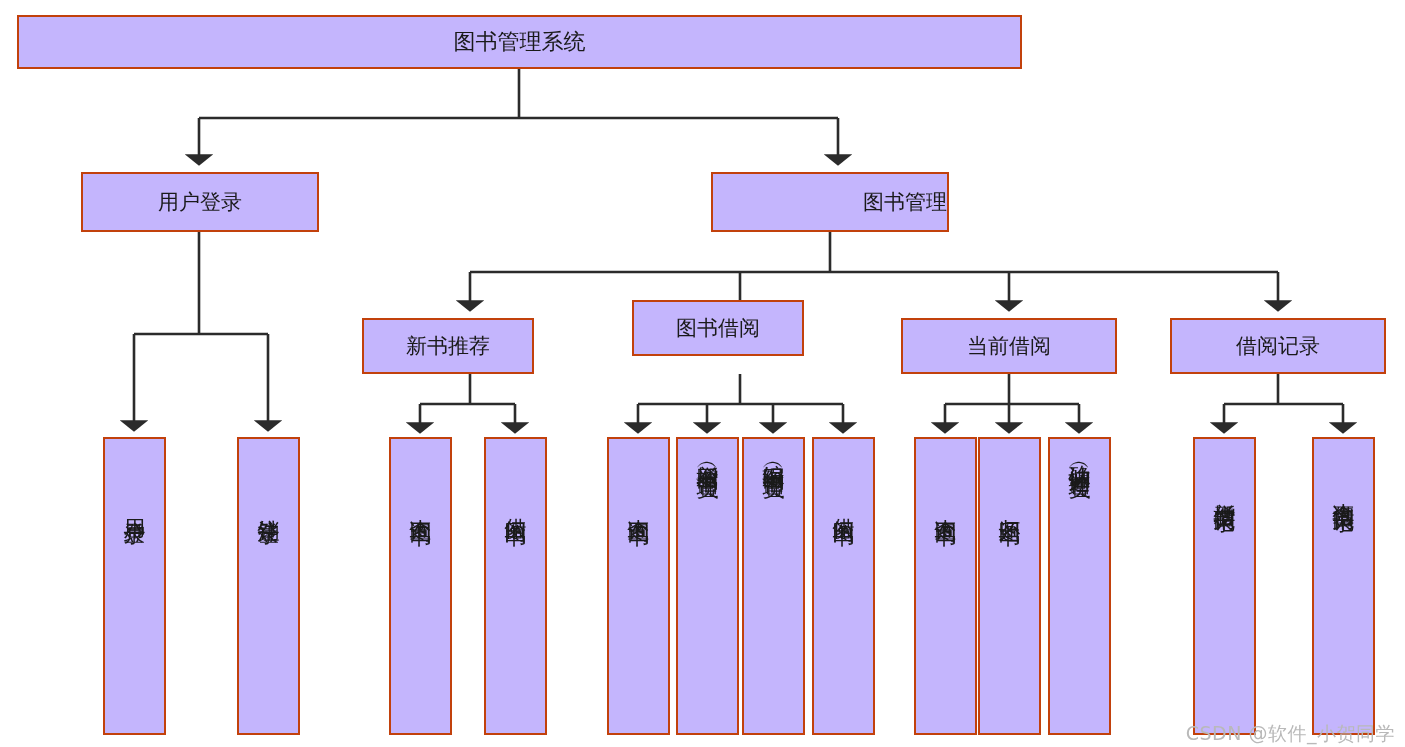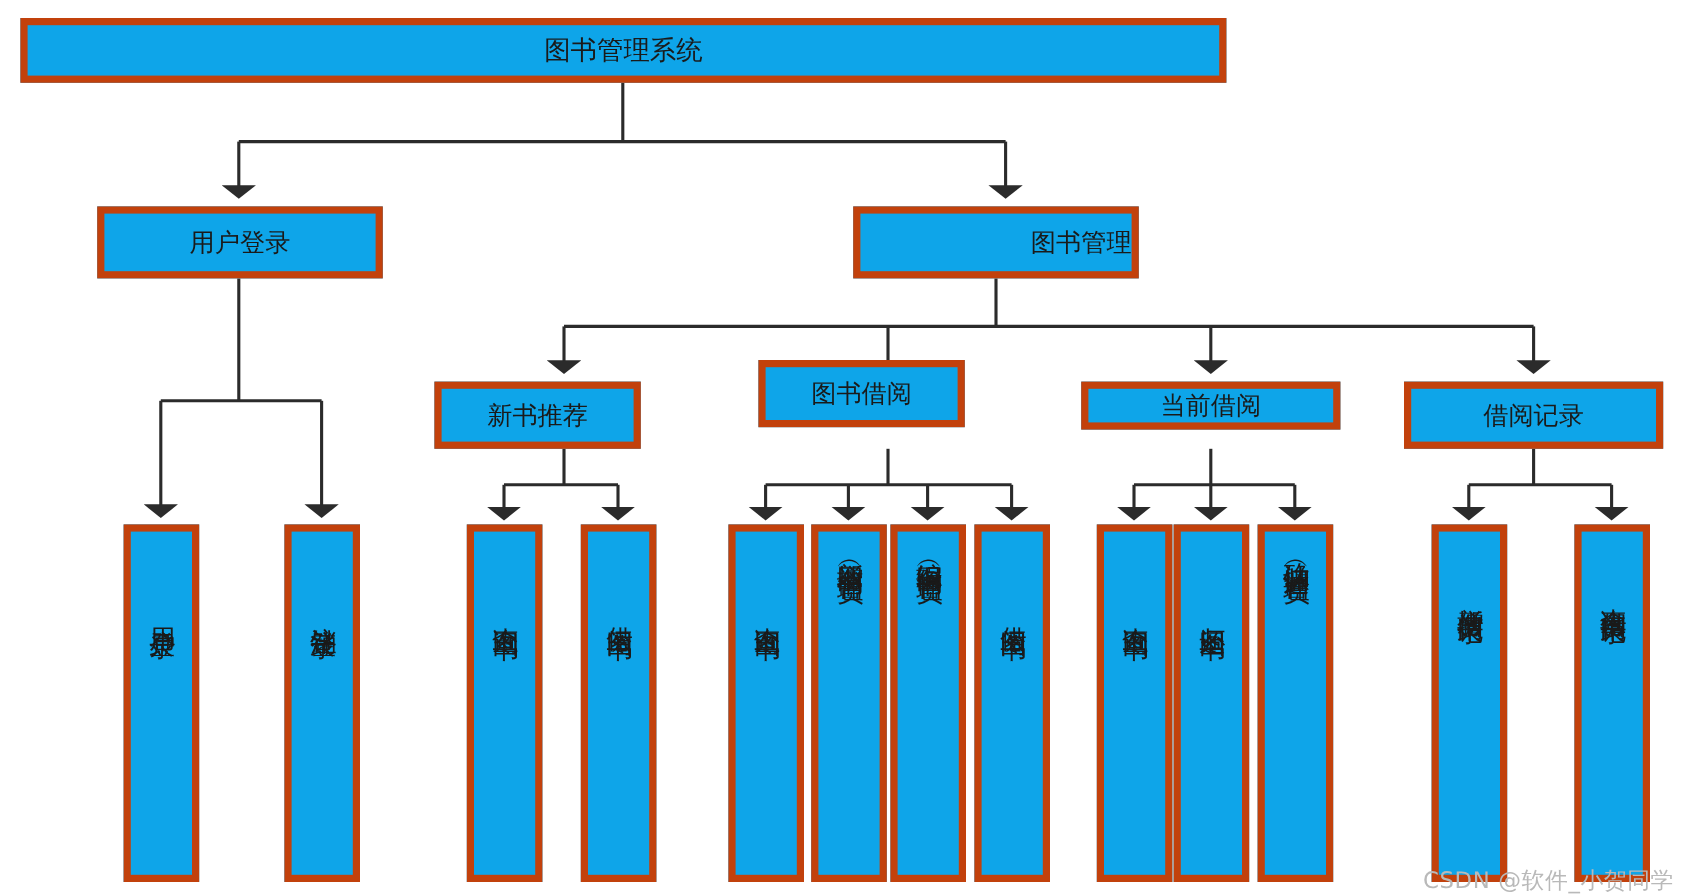--- a/index.html
+++ b/index.html
@@ -21,22 +21,22 @@
     position: absolute;
     left: 0;
     top: 0;
     width: 1405px;
     height: 747px;
     pointer-events: none;
   }
   .node {
     position: absolute;
     box-sizing: border-box;
-    border: 6px solid #c2410c;
-    background: #0ea5e9;
+    border: 2px solid #c2410c;
+    background: #c4b5fd;
     display: flex;
     align-items: center;
     justify-content: center;
     color: #1a1a1a;
   }
   .node.root {
     font-size: 22px;
   }
   .node.branch {
     font-size: 21px;
@@ -138,21 +138,21 @@
   <div class="node branch" style="left:711px; top:172px; width:238px; height:60px;justify-content:flex-end;">
     <span>图书管理</span>
   </div>
 
   <div class="node branch" style="left:362px; top:318px; width:172px; height:56px;">
     <span>新书推荐</span>
   </div>
   <div class="node branch" style="left:632px; top:300px; width:172px; height:56px;">
     <span>图书借阅</span>
   </div>
-  <div class="node branch" style="left:901px; top:318px; width:216px; height:40px;">
+  <div class="node branch" style="left:901px; top:318px; width:216px; height:56px;">
     <span>当前借阅</span>
   </div>
   <div class="node branch" style="left:1170px; top:318px; width:216px; height:56px;">
     <span>借阅记录</span>
   </div>
 
   <div class="node leaf leaf-short" style="left:103px; top:437px; width:63px; height:298px;">
     <span class="vtext">用户登录</span>
   </div>
   <div class="node leaf leaf-short" style="left:237px; top:437px; width:63px; height:298px;">

